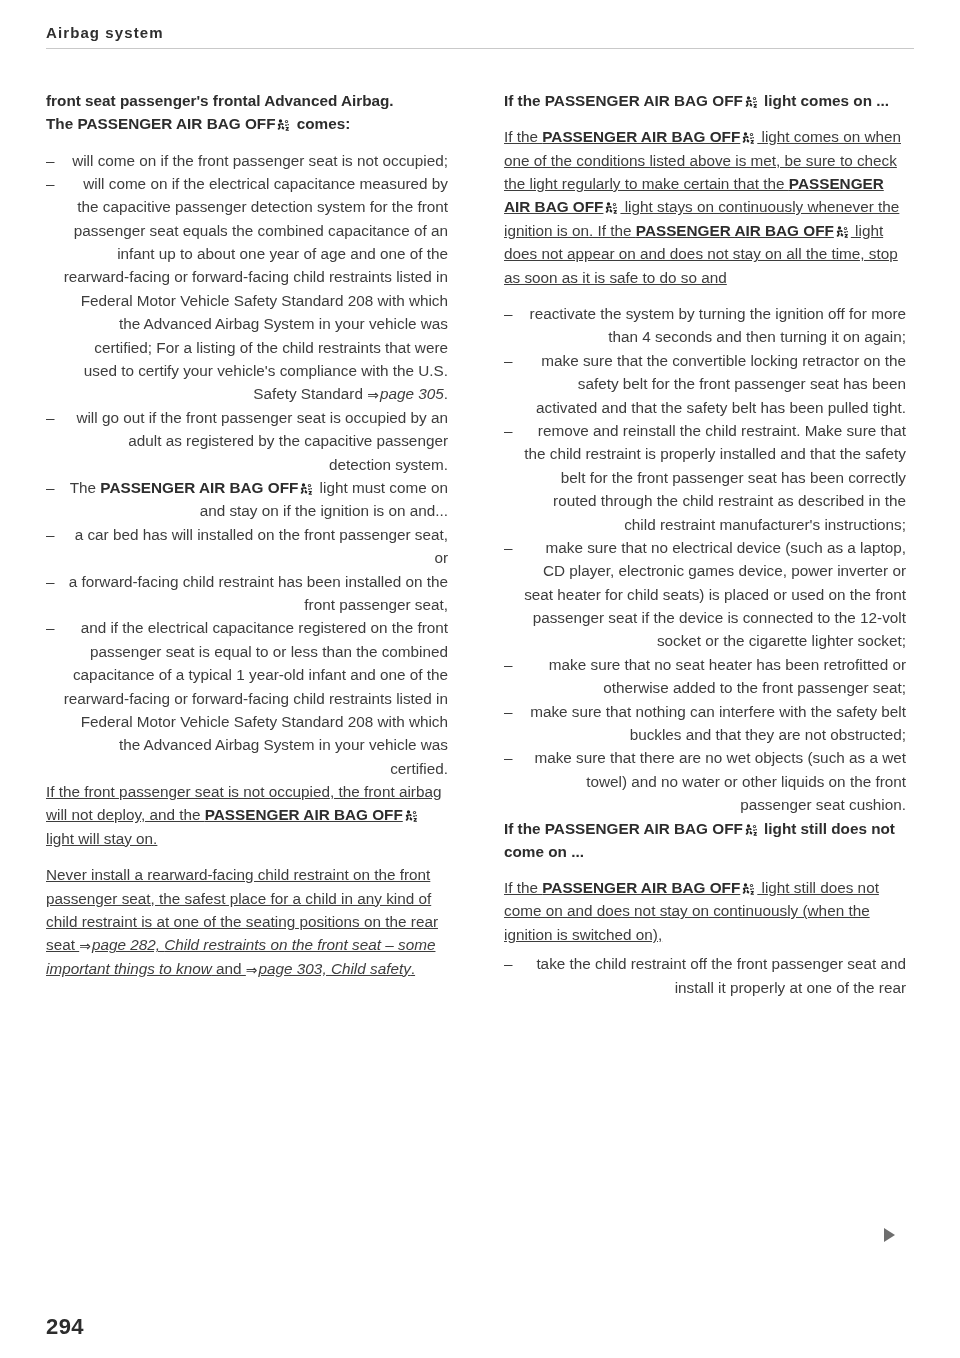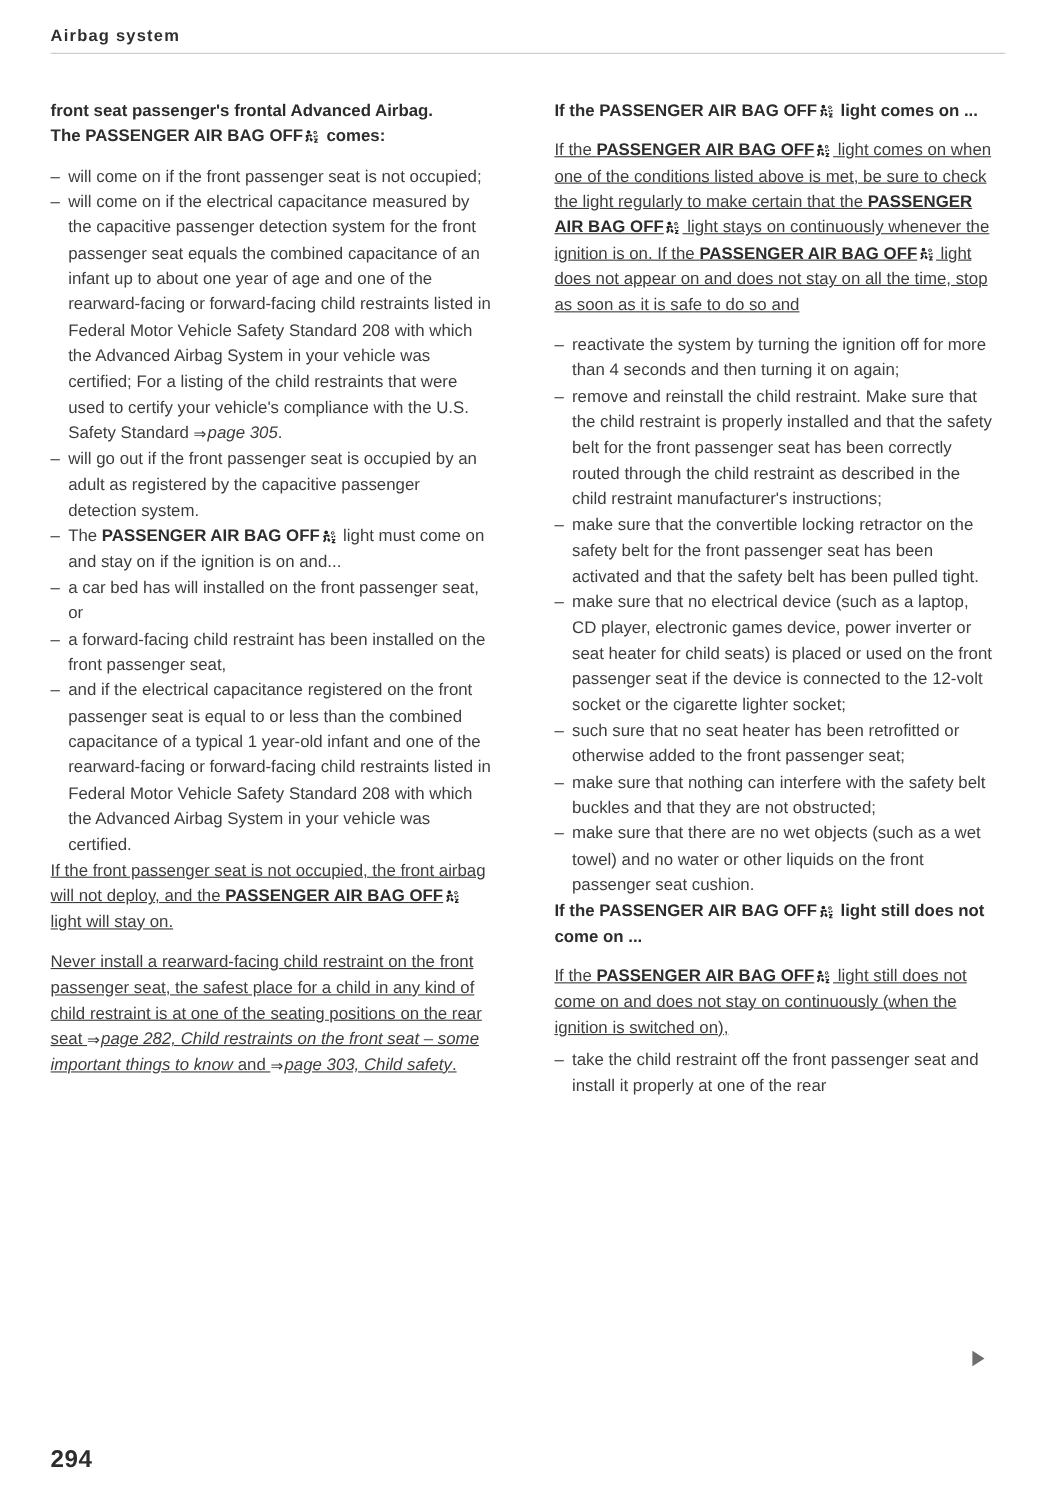--- a/index.html
+++ b/index.html
@@ -81,20 +81,21 @@
     margin: 0 0 0 0;
     padding: 0;
   }
   ul.dashlist li {
     position: relative;
     padding-left: 16px;
     font-size: 15.3px;
     line-height: 1.53;
     color: #3d3d3d;
     margin-bottom: 0px;
+    text-align: right;
   }
   ul.dashlist li::before {
     content: "\2013";
     position: absolute;
     left: 0;
     top: 0;
     color: #3d3d3d;
   }
   .list-gap-below {
     margin-bottom: 13px;
@@ -293,24 +294,24 @@
                 <circle cx="21" cy="7" r="1.6" fill="#fff"></circle>
                 <rect x="18.5" y="13" width="3" height="3"></rect>
                 <rect x="23" y="12" width="2.6" height="2.6"></rect>
                 <path d="M19.5 18 L25.5 18 L25.5 20 L22.5 23.5 L25.8 23.5 L25.8 25.6 L19.2 25.6 L19.2 23.6 L22.4 20.1 L19.5 20.1 Z"></path>
               </g>
             </svg></span><span> light does not appear on and does not stay on all the time, stop as soon as it is safe to do so and</span>
       </p>
 
       <ul class="dashlist">
         <li>reactivate the system by turning the ignition off for more than 4 seconds and then turning it on again;</li>
+        <li>make sure that the convertible locking retractor on the safety belt for the front passenger seat has been activated and that the safety belt has been pulled tight.</li>
         <li>remove and reinstall the child restraint. Make sure that the child restraint is properly installed and that the safety belt for the front passenger seat has been correctly routed through the child restraint as described in the child restraint manufacturer's instructions;</li>
-        <li>make sure that the convertible locking retractor on the safety belt for the front passenger seat has been activated and that the safety belt has been pulled tight.</li>
         <li>make sure that no electrical device (such as a laptop, CD player, electronic games device, power inverter or seat heater for child seats) is placed or used on the front passenger seat if the device is connected to the 12-volt socket or the cigarette lighter socket;</li>
-        <li>such sure that no seat heater has been retrofitted or otherwise added to the front passenger seat;</li>
+        <li>make sure that no seat heater has been retrofitted or otherwise added to the front passenger seat;</li>
         <li>make sure that nothing can interfere with the safety belt buckles and that they are not obstructed;</li>
         <li class="list-gap-below">make sure that there are no wet objects (such as a wet towel) and no water or other liquids on the front passenger seat cushion.</li>
       </ul>
 
       <div class="subhead">
         <span>If the </span><span>PASSENGER AIR BAG OFF</span><span class="ab-icon"><svg viewBox="0 0 30 28" xmlns="http://www.w3.org/2000/svg">
               <g fill="#222">
                 <circle cx="9" cy="6" r="3.4"></circle>
                 <path d="M4.5 11.5 L13.5 10 L16 13 L12 14.5 L10.5 13 L8 14 L9.5 19 L6 24 L3 22 L6 18 L3.5 13.5 Z"></path>
                 <path d="M12.5 15.5 L17 20 L14.5 23.5 L11 20.5 Z"></path>

